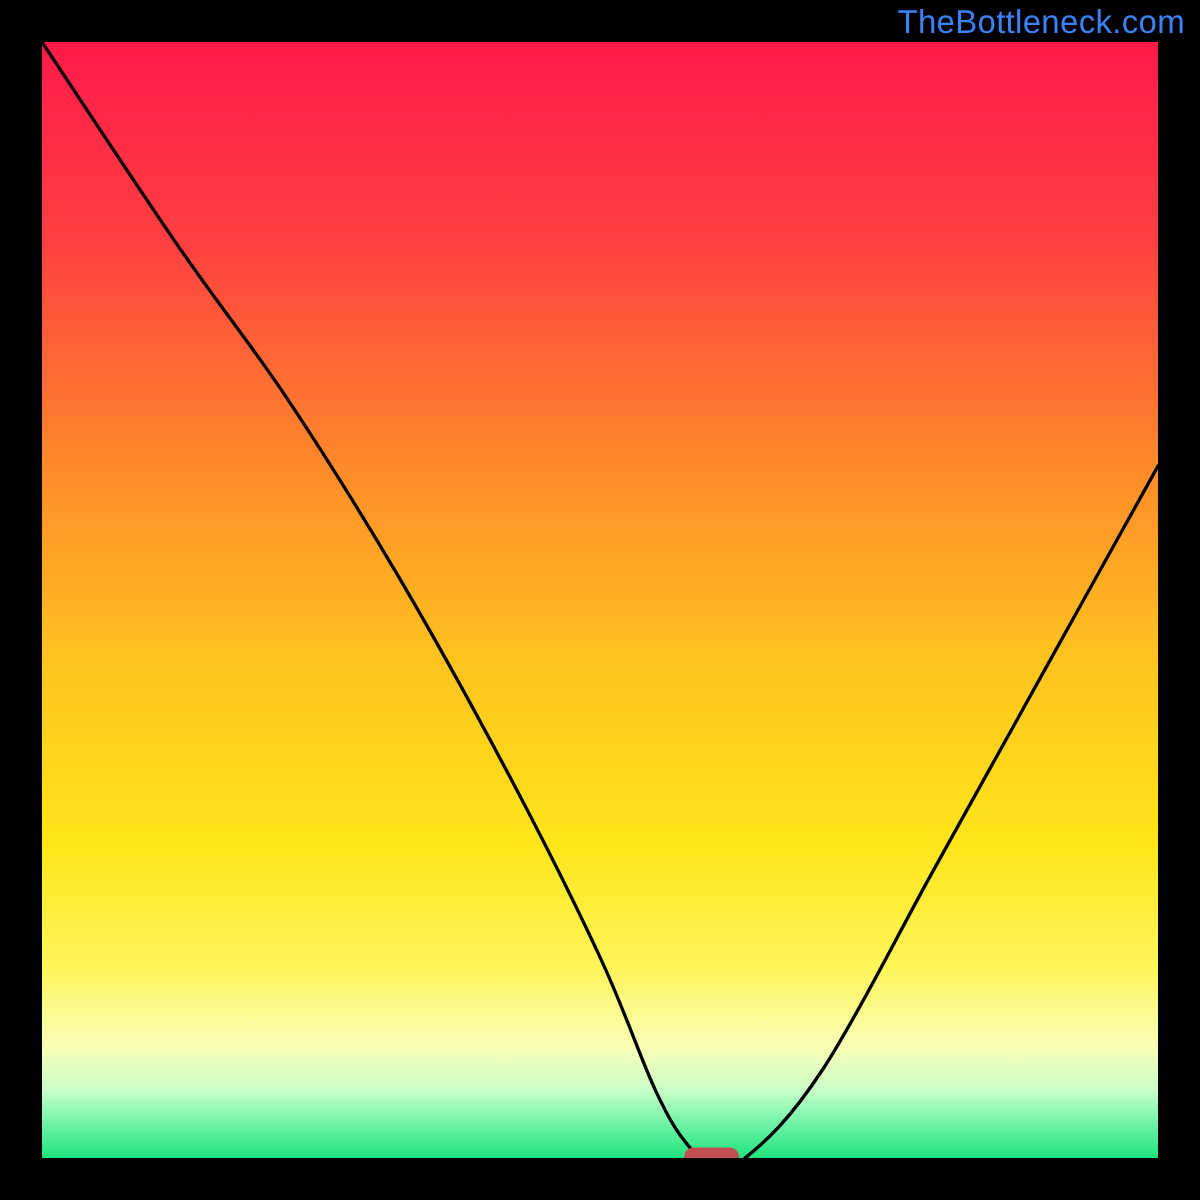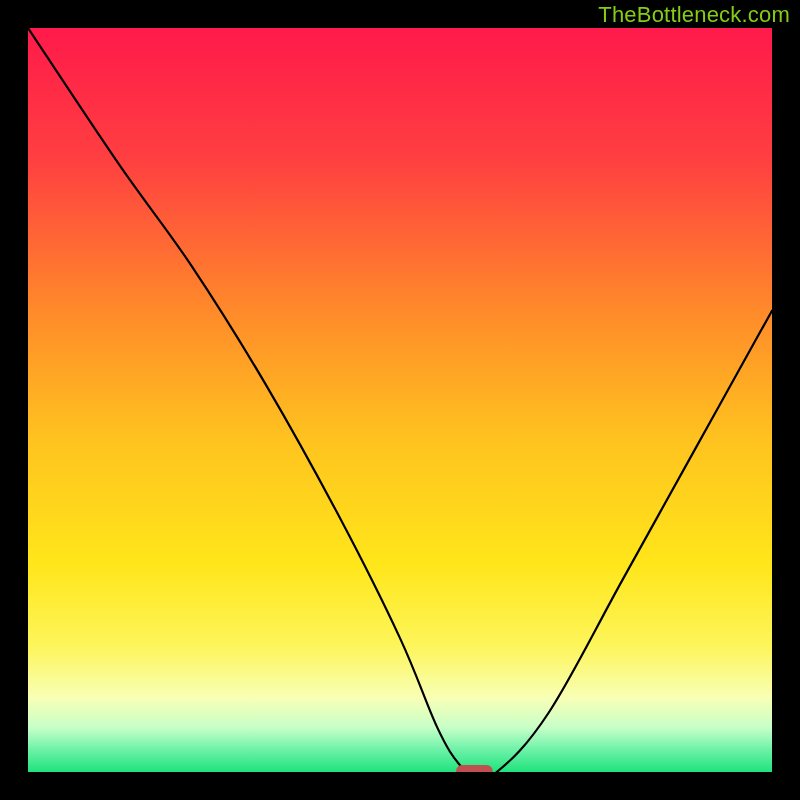--- a/index.html
+++ b/index.html
@@ -14,21 +14,21 @@
   .frame {
     position: relative;
     width: 800px;
     height: 800px;
     background: #000;
   }
   .watermark {
     position: absolute;
     top: 2px;
     right: 10px;
-    color: #84cc16;
+    color: #3b82f6;
     font-size: 22px;
     font-weight: 500;
     letter-spacing: 0.2px;
     z-index: 10;
   }
   .plot-area {
     position: absolute;
     left: 28px;
     top: 28px;
     width: 744px;

